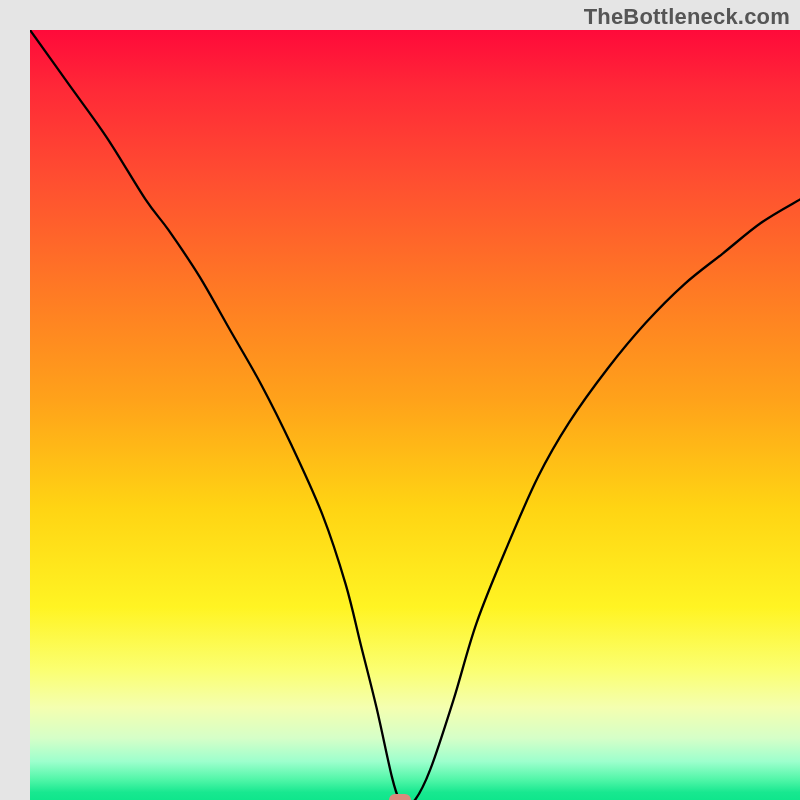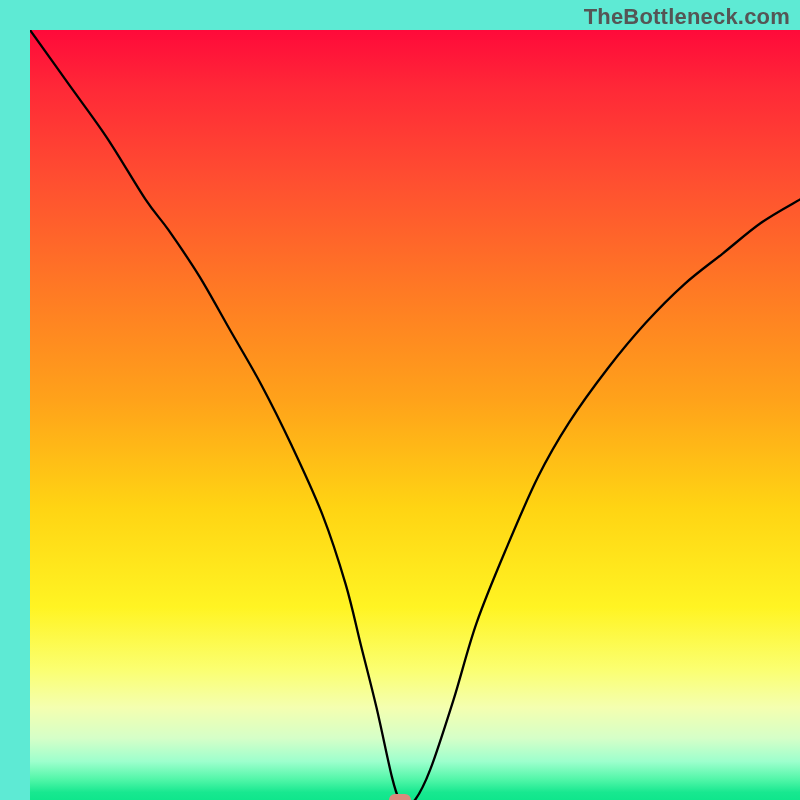--- a/index.html
+++ b/index.html
@@ -8,21 +8,21 @@
     width: 800px;
     height: 800px;
     background: #000;
     font-family: Arial, Helvetica, sans-serif;
     overflow: hidden;
   }
   .frame {
     position: relative;
     width: 800px;
     height: 800px;
-    background: #5eead4;
+    background: #e5e5e5;
   }
   .watermark {
     position: absolute;
     top: 4px;
     right: 10px;
     color: #555;
     font-size: 22px;
     font-weight: 600;
     letter-spacing: 0.2px;
     z-index: 5;

